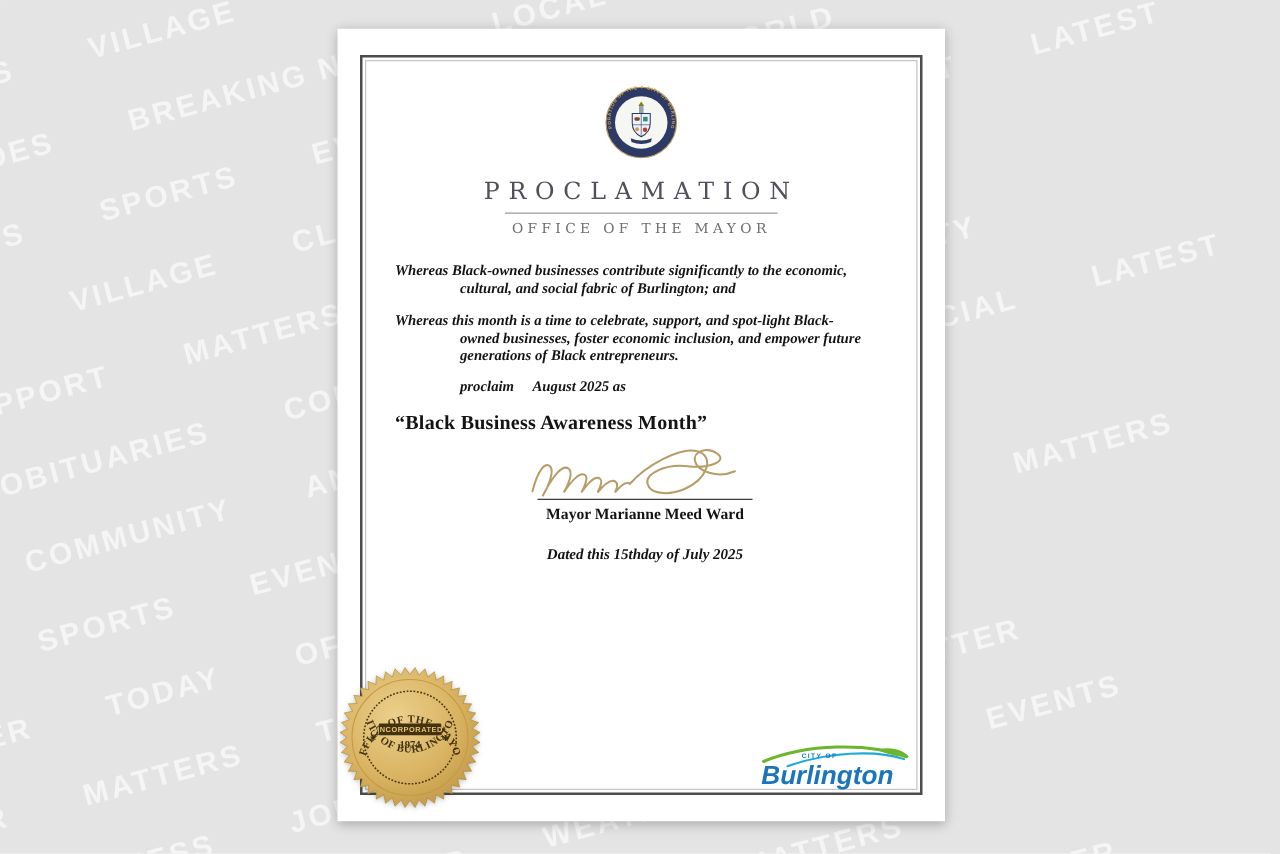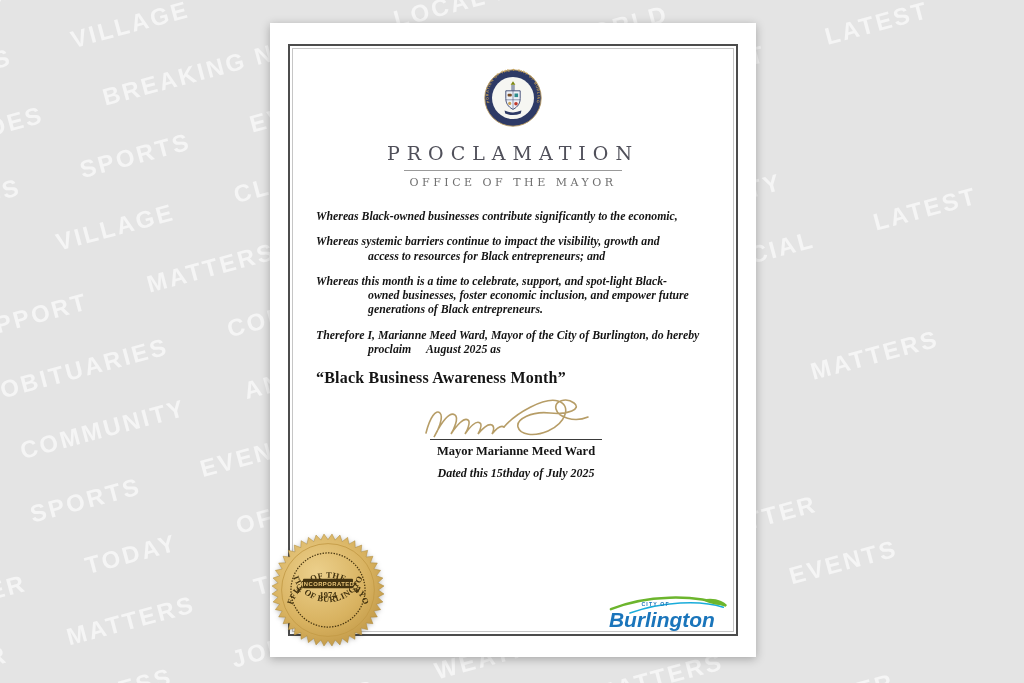--- a/index.html
+++ b/index.html
@@ -51,21 +51,21 @@
   .para .cont { padding-left:52px; }
   .proc-title {
     margin-top:15px; text-align:left; font-style:normal;
     font-size:16px; letter-spacing:0.2px;
   }
   .closing { margin-top:9px; text-align:center; }
   .sig-block { margin-top:7px; text-align:center; }
   .sig-svg { display:block; margin:0 auto; }
   .sig-rule { width:172px; height:1px; background:#3a3a3a; margin:-6px auto 0; }
   .sig-name { margin-top:4px; font-style:normal; font-size:12.5px; }
-  .sig-date { margin-top:8px; text-align:center; font-size:12px; }
+  .sig-date { margin-top:18px; text-align:center; font-size:12px; }
   .gold-seal { position:absolute; left:0px; top:509px; width:116px; height:116px;
     filter:drop-shadow(0 1px 2px rgba(0,0,0,0.25)); }
   .logo { position:absolute; right:24px; top:570px; width:126px; height:40px; }
 </style>
 </head>
 <body>
 
 <div class="stage">
 
   <div class="wm">
@@ -123,35 +123,31 @@
       </svg>
 
       <h1 class="main-title">PROCLAMATION</h1>
       <div class="title-rule"></div>
       <div class="subtitle">OFFICE OF THE MAYOR</div>
 
       <div class="body-block">
 
         <div class="para">
           <div>Whereas Black-owned businesses contribute significantly to the economic,</div>
-        </div>
-
-        <div class="para">
-          <div>Whereas systemic barriers continue to impact the visibility, growth and</div>
-          <div class="cont">access to resources for Black entrepreneurs; and</div>
-        </div>
+          <div class="cont">cultural, and social fabric of Burlington; and</div>
+        </div>
+
 
         <div class="para">
           <div>Whereas this month is a time to celebrate, support, and spot-light Black-</div>
           <div class="cont">owned businesses, foster economic inclusion, and empower future</div>
           <div class="cont">generations of Black entrepreneurs.</div>
         </div>
 
         <div class="para">
-          <div>Therefore I, Marianne Meed Ward, Mayor of the City of Burlington, do hereby</div>
           <div class="cont">proclaim&nbsp;&nbsp;&nbsp;&nbsp;&nbsp;August 2025 as</div>
         </div>
 
         <div class="proc-title">“Black Business Awareness Month”</div>
 
 
         <div class="sig-block">
           <svg class="sig-svg" width="200" height="52" viewBox="0 0 200 52">
             <g fill="none" stroke="#b3985f" stroke-width="1.6" stroke-linecap="round" opacity="0.95">
               <path d="M 10,40 C 14,24 20,16 24,20 C 28,24 22,38 18,44 C 26,28 34,18 39,22 C 43,25 38,36 35,41 C 41,32 48,24 52,27 C 55,29 51,38 49,41 C 54,34 60,27 64,30 C 67,32 63,39 62,41 C 67,35 72,30 76,32 C 79,34 77,39 76,41 C 80,36 85,32 88,34"></path>

